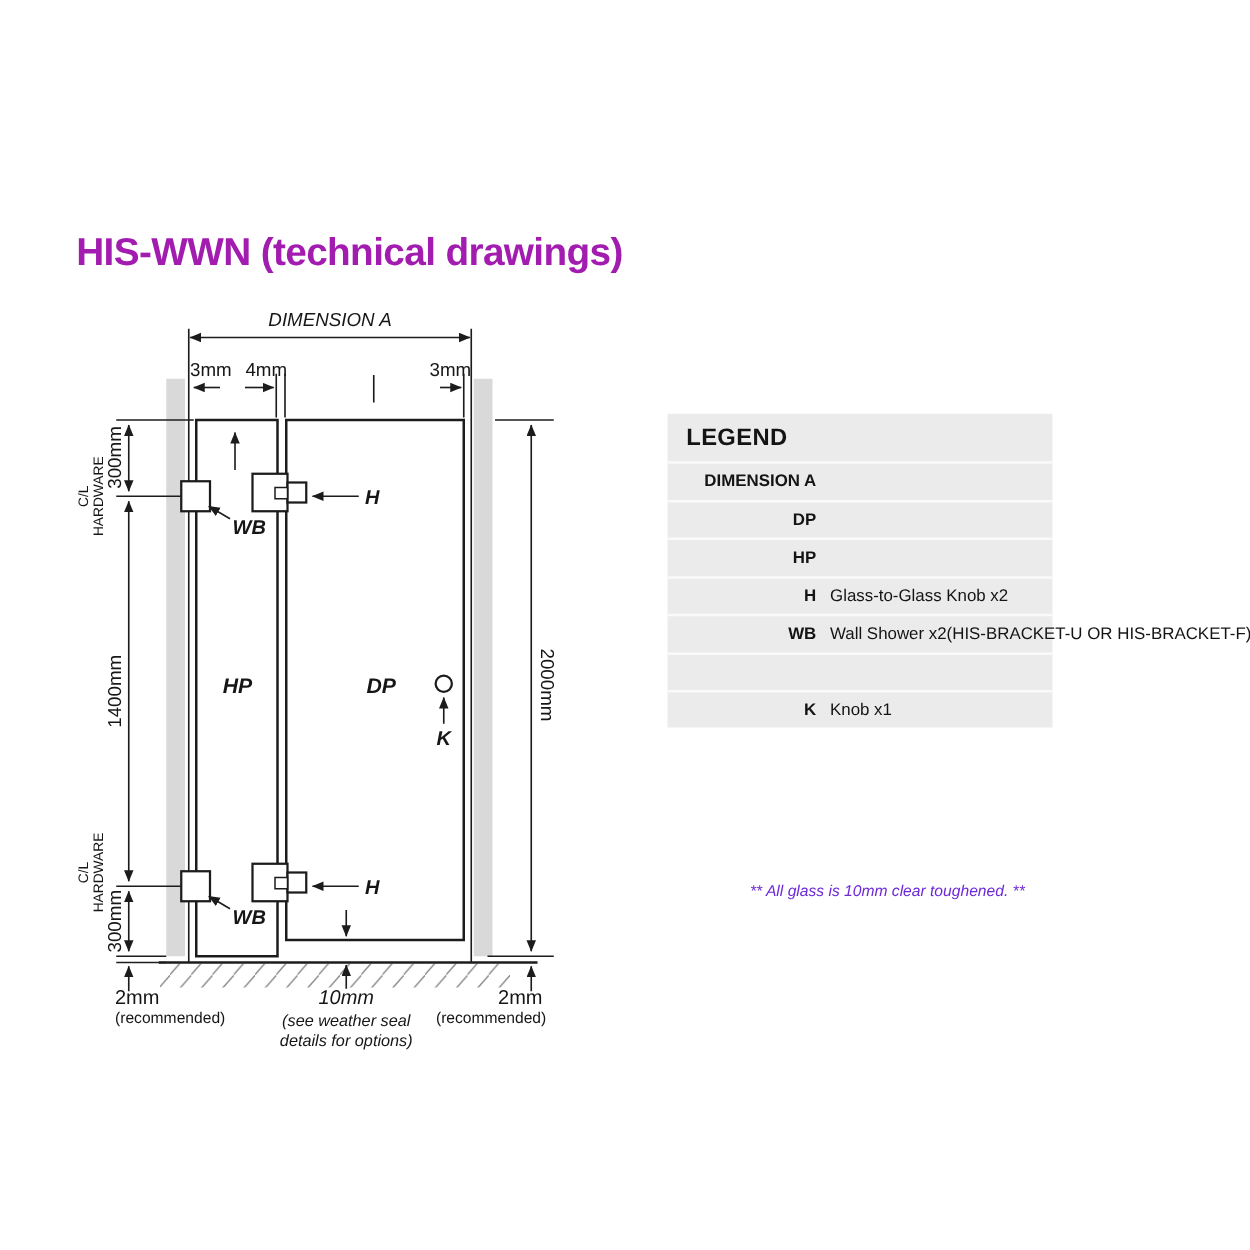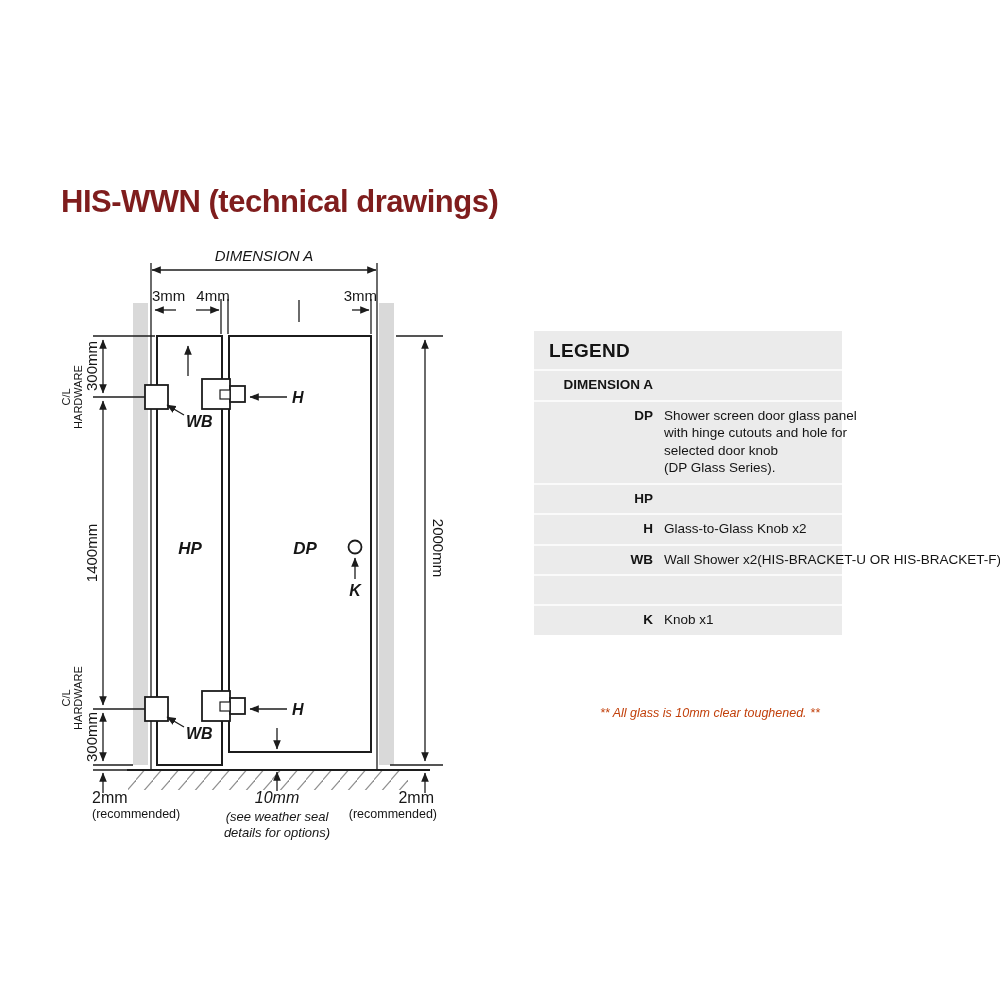--- a/index.html
+++ b/index.html
@@ -1,39 +1,39 @@
 <!DOCTYPE html>
 <html><head>
 <meta charset="utf-8">
 <style>
   html,body{margin:0;padding:0;background:#fff;}
   .canvas{position:relative;width:1000px;height:1000px;background:#ffffff;overflow:hidden;
           font-family:"Liberation Sans",sans-serif;color:#141414;}
   .title{position:absolute;left:61px;top:184px;font-size:31px;font-weight:bold;
-         color:#7f1d1d;letter-spacing:-0.5px;white-space:nowrap;}
+         color:#a21caf;letter-spacing:-0.5px;white-space:nowrap;}
   svg.draw{position:absolute;left:0;top:0;}
   .t{font-family:"Liberation Sans",sans-serif;fill:#161616;}
   .dim{font-size:15px;}
   .dimI{font-size:15px;font-style:italic;}
   .big{font-size:16px;}
   .bigI{font-size:16px;font-style:italic;}
   .small{font-size:12.5px;}
   .smallI{font-size:13px;font-style:italic;}
   .cl{font-size:11px;}
   .lbl{font-size:16px;font-weight:bold;font-style:italic;}
   .panel{font-size:17px;font-weight:bold;font-style:italic;}
   .ln{stroke:#1c1c1c;stroke-width:1.3;fill:none;}
   .ln2{stroke:#1c1c1c;stroke-width:2;fill:none;}
   .shape{fill:#ffffff;stroke:#1c1c1c;stroke-width:1.8;}
   .legend{position:absolute;left:534px;top:331px;width:308px;background:#ebebeb;}
   .lg-header{font-size:19px;font-weight:bold;padding:9px 0 7px 15px;letter-spacing:.3px;}
   .lg-row{display:flex;border-top:2px solid #fafafa;padding:5px 0 6px 15px;min-height:17px;}
   .lg-key{flex:none;width:104px;text-align:right;font-weight:bold;font-size:13.5px;line-height:1.3;}
   .lg-desc{margin-left:11px;font-size:13.5px;line-height:1.3;white-space:pre;}
-  .lg-foot{position:absolute;left:600px;top:706px;font-size:12.5px;font-style:italic;color:#c2410c;white-space:nowrap;}
+  .lg-foot{position:absolute;left:600px;top:706px;font-size:12.5px;font-style:italic;color:#6d28d9;white-space:nowrap;}
 </style>
 </head>
 <body>
 
 <div class="canvas">
 
   <div class="title">HIS-WWN (technical drawings)</div>
 
   <svg class="draw" width="1000" height="1000" viewBox="0 0 1000 1000">
     <defs>
@@ -156,24 +156,20 @@
   </svg>
 
   <div class="legend">
     <div class="lg-header">LEGEND</div>
 
     <div class="lg-row">
       <div class="lg-key">DIMENSION A</div>
     </div>
     <div class="lg-row">
       <div class="lg-key">DP</div>
-      <div class="lg-desc">Shower screen door glass panel
-with hinge cutouts and hole for
-selected door knob
-(DP Glass Series).</div>
     </div>
     <div class="lg-row">
       <div class="lg-key">HP</div>
     </div>
     <div class="lg-row">
       <div class="lg-key">H</div>
       <div class="lg-desc">Glass-to-Glass Knob x2</div>
     </div>
     <div class="lg-row">
       <div class="lg-key">WB</div>

